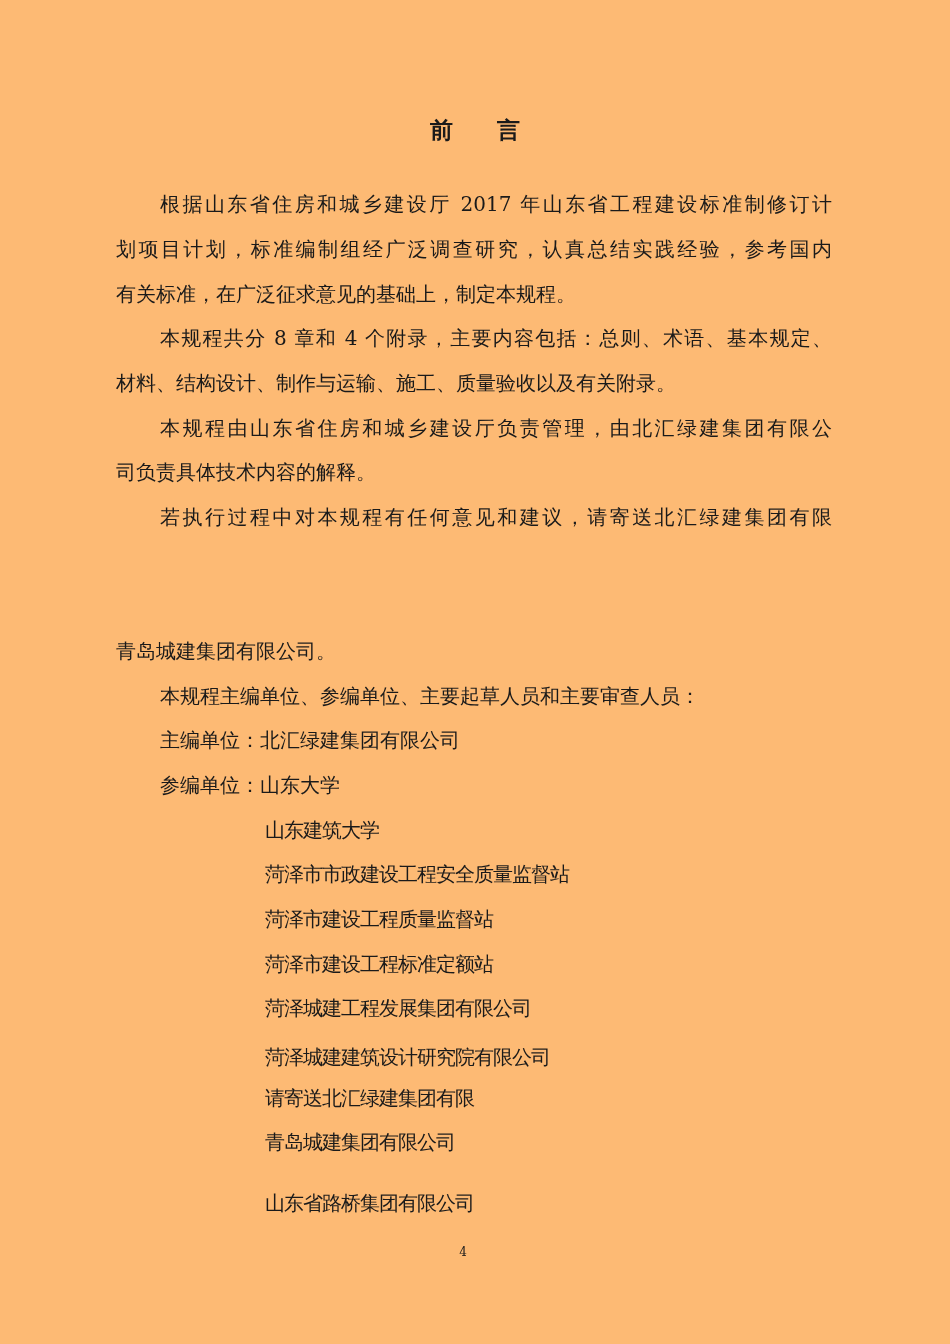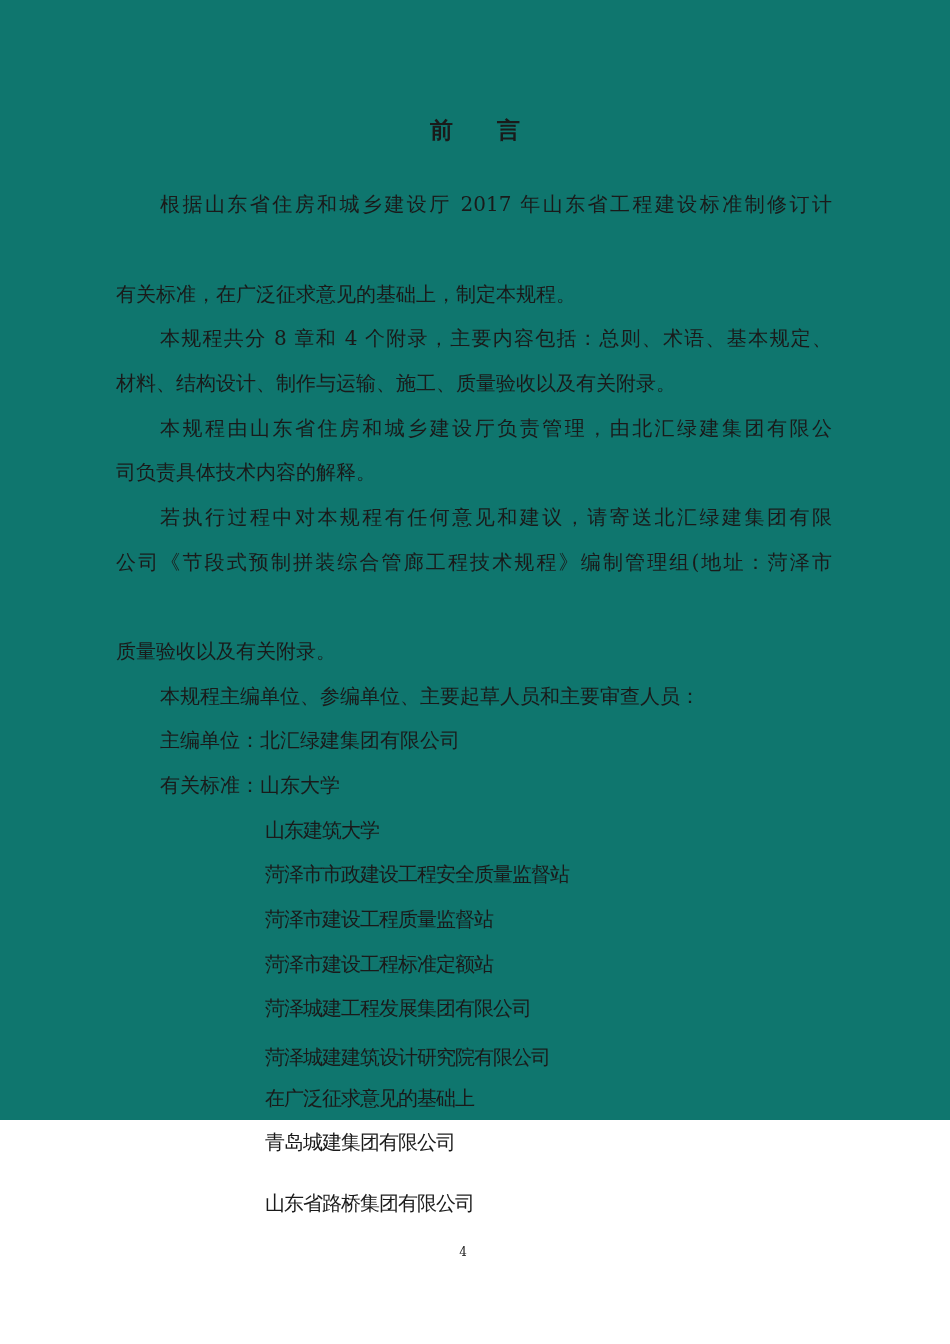--- a/index.html
+++ b/index.html
@@ -12,22 +12,22 @@
       height: 1344px;
       position: relative;
       overflow: hidden;
       font-family: "DejaVu Serif", "Liberation Serif", serif;
       color: #1a1a1a;
     }
     .page {
       position: absolute;
       left: 0; top: 0;
       width: 950px;
-      height: 1120px;
-      background: #0f766e;
+      height: 1344px;
+      background: #fdba74;
     }
     .title {
       position: absolute;
       top: 112px;
       left: 0;
       width: 950px;
       text-align: center;
       font-size: 23px;
       font-weight: bold;
       letter-spacing: 0;
@@ -77,47 +77,47 @@
 </head>
 <body>
 
 <div class="page">
 
   <div class="title">
     <span>前</span><span class="gap"></span><span>言</span>
   </div>
 
   <div class="line indent" style="top:189px;">根据山东省住房和城乡建设厅 2017 年山东省工程建设标准制修订计</div>
+  <div class="line" style="top:234px;">划项目计划，标准编制组经广泛调查研究，认真总结实践经验，参考国内</div>
   <div class="line last" style="top:279px;">有关标准，在广泛征求意见的基础上，制定本规程。</div>
 
   <div class="line indent" style="top:323px;">本规程共分 8 章和 4 个附录，主要内容包括：总则、术语、基本规定、</div>
   <div class="line last" style="top:368px;">材料、结构设计、制作与运输、施工、质量验收以及有关附录。</div>
 
   <div class="line indent" style="top:413px;">本规程由山东省住房和城乡建设厅负责管理，由北汇绿建集团有限公</div>
   <div class="line last" style="top:457px;">司负责具体技术内容的解释。</div>
 
   <div class="line indent" style="top:502px;">若执行过程中对本规程有任何意见和建议，请寄送北汇绿建集团有限</div>
-  <div class="line" style="top:547px;">公司《节段式预制拼装综合管廊工程技术规程》编制管理组(地址：菏泽市</div>
-  <div class="line last" style="top:636px;">质量验收以及有关附录。</div>
+  <div class="line last" style="top:636px;">青岛城建集团有限公司。</div>
 
   <div class="plain" style="top:681px;">本规程主编单位、参编单位、主要起草人员和主要审查人员：</div>
 
   <div class="plain" style="top:725px;">
     <span>主编单位：</span><span>北汇绿建集团有限公司</span>
   </div>
 
   <div class="plain" style="top:770px;">
-    <span>有关标准：</span><span>山东大学</span>
+    <span>参编单位：</span><span>山东大学</span>
   </div>
 
   <div class="unit" style="top:815px;">山东建筑大学</div>
   <div class="unit" style="top:859px;text-align:right;">菏泽市市政建设工程安全质量监督站</div>
   <div class="unit" style="top:904px;">菏泽市建设工程质量监督站</div>
   <div class="unit" style="top:949px;">菏泽市建设工程标准定额站</div>
   <div class="unit" style="top:993px;">菏泽城建工程发展集团有限公司</div>
   <div class="unit" style="top:1022px;margin-top:20px;">菏泽城建建筑设计研究院有限公司</div>
-  <div class="unit" style="top:1083px;">在广泛征求意见的基础上</div>
+  <div class="unit" style="top:1083px;">请寄送北汇绿建集团有限</div>
   <div class="unit" style="top:1127px;">青岛城建集团有限公司</div>
   <div class="unit" style="top:1188px;">山东省路桥集团有限公司</div>
 
   <div class="page-number">4</div>
 
 </div>
 
 </body></html>

